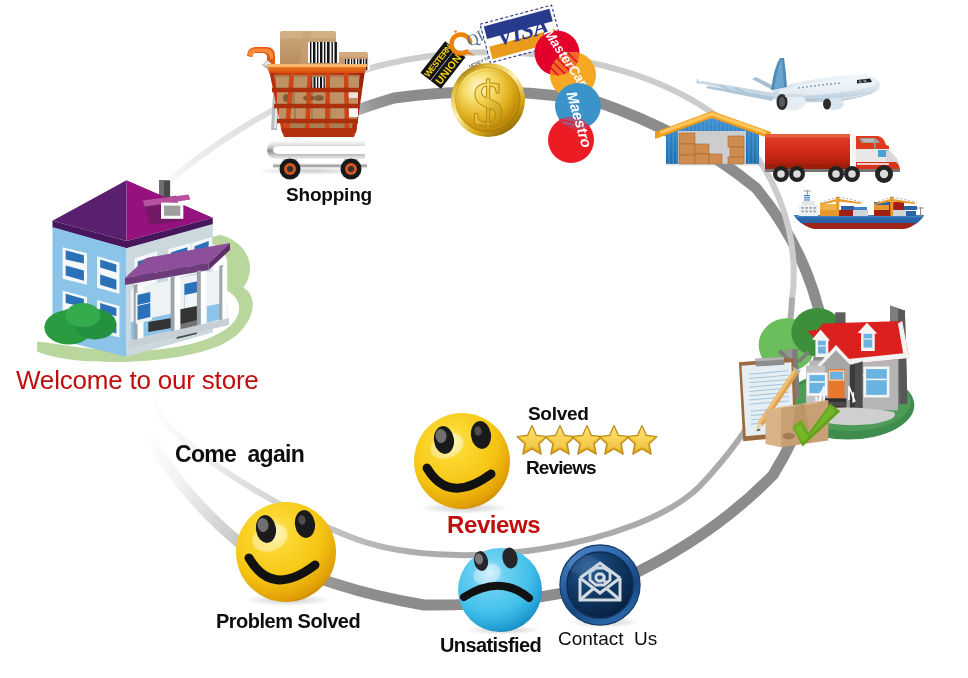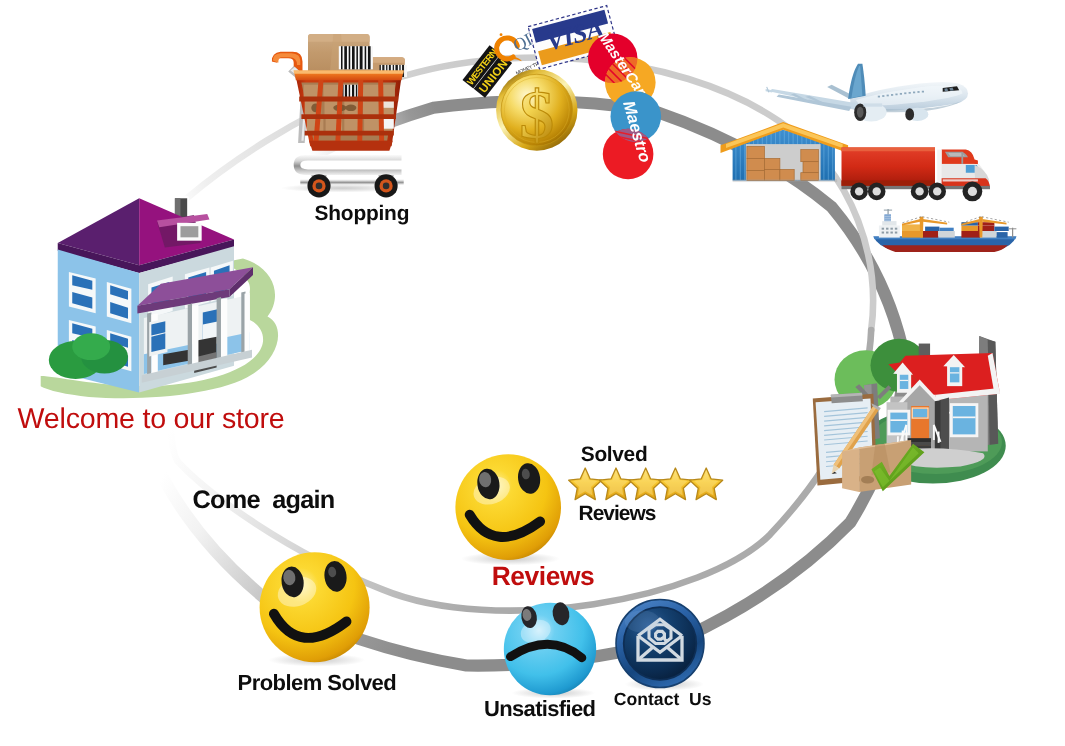--- a/index.html
+++ b/index.html
@@ -860,17 +860,17 @@
       <path d="M0 -11 L3.2 -3.6 L11 -2.7 L5.3 2.8 L6.7 10.4 L0 6.6 L-6.7 10.4 L-5.3 2.8 L-11 -2.7 L-3.2 -3.6 Z" fill="#fbe38c" opacity="0.45"></path>
     </g>
   </g>
 </svg>
 
 <div class="lbl" style="left:286px;top:184px;font-size:19px;letter-spacing:-0.2px">Shopping</div>
 <div class="lbl" style="left:528px;top:403px;font-size:19px;letter-spacing:-0.3px">Solved</div>
 <div class="lbl" style="left:526px;top:457px;font-size:19px;letter-spacing:-0.9px">Reviews</div>
 <div class="lbl lbl-red" style="left:447px;top:511px;font-size:24px;letter-spacing:-0.4px">Reviews</div>
 <div class="lbl" style="left:440px;top:634px;font-size:20px;letter-spacing:-0.6px">Unsatisfied</div>
-<div class="lbl" style="left:558px;top:628px;font-size:16px;font-weight:700;letter-spacing:0px">Contact  Us</div>
+<div class="lbl" style="left:558px;top:628px;font-size:19px;font-weight:400;letter-spacing:0px">Contact  Us</div>
 <div class="lbl" style="left:216px;top:610px;font-size:20px;letter-spacing:-0.5px">Problem Solved</div>
 <div class="lbl" style="left:175px;top:441px;font-size:23px;letter-spacing:-0.7px">Come  again</div>
 <div class="lbl lbl-red" style="left:16px;top:365px;font-size:26px;font-weight:normal;letter-spacing:-0.2px">Welcome to our store</div>
 </div>
 
 </body></html>

